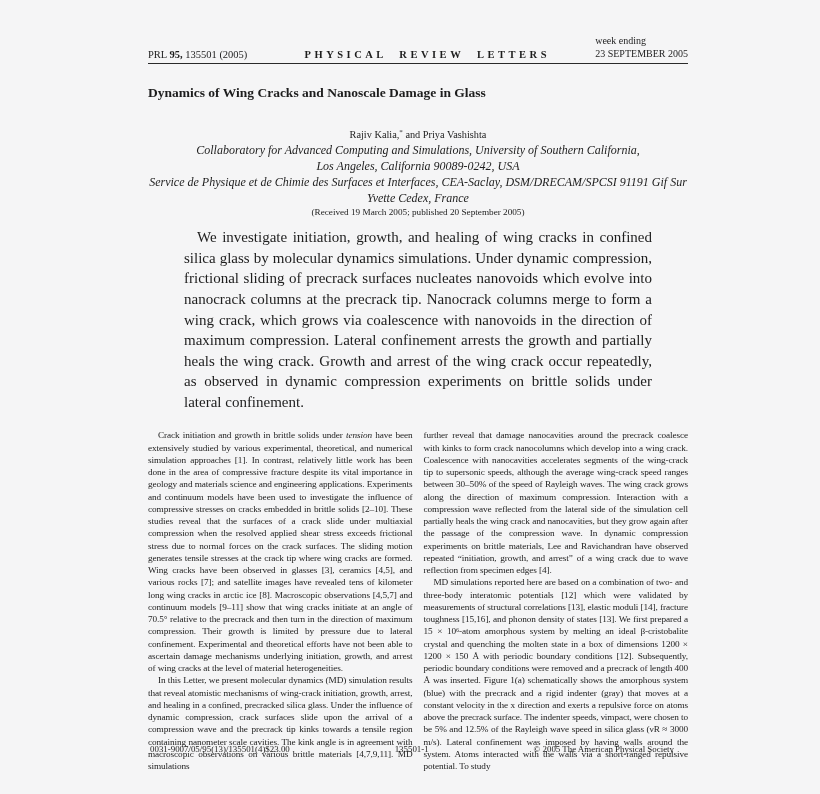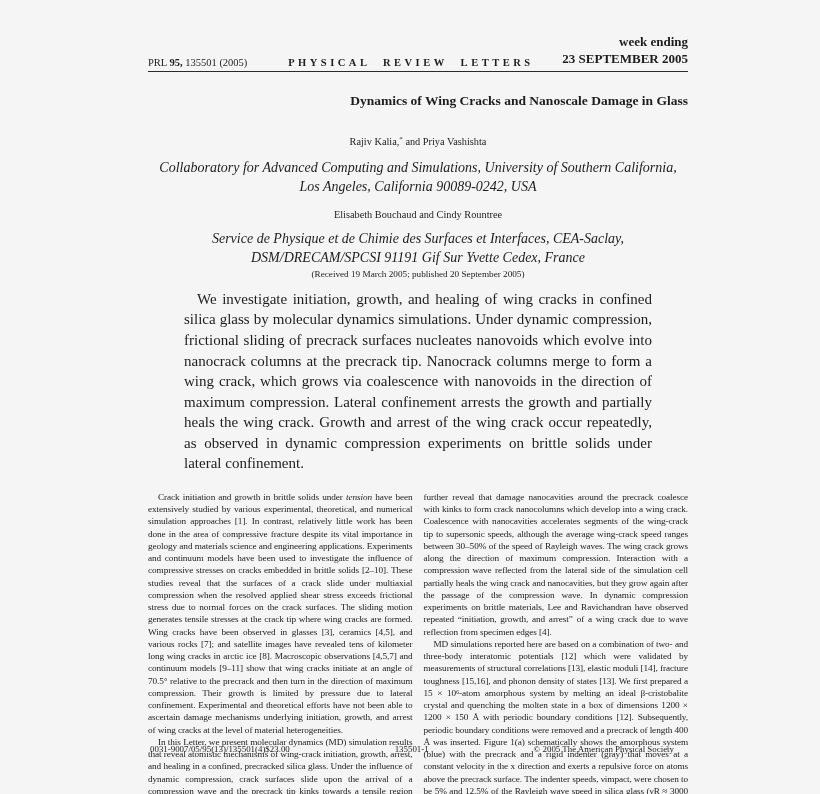--- a/index.html
+++ b/index.html
@@ -19,27 +19,27 @@
     padding-top: 34px; padding-bottom: 3px;
     border-bottom: 1.6px solid #2a2a2a;
   }
   .jref { font-size: 10.5px; white-space: nowrap; }
   .jref b { font-weight: bold; font-family: Liberation Serif, serif; }
   .jname {
     font-size: 10.5px; font-weight: bold;
     letter-spacing: 3.5px; word-spacing: 7px; white-space: nowrap;
     transform: translateX(6px);
   }
-  .week { font-size: 13px; text-align: right; line-height: 1.3; white-space: nowrap; font-weight: bold; }
+  .week { font-size: 10px; line-height: 1.3; white-space: nowrap; }
 
   
-  .title { margin-top: 21px; text-align: right; font-weight: bold; font-size: 13.5px; }
+  .title { margin-top: 21px; text-align: left; font-weight: bold; font-size: 13.5px; }
   .authors { margin-top: 13px; text-align: center; font-size: 10.3px; line-height: 1.32; }
   .authors sup { font-size: 7px; }
-  .affil { text-align: center; font-style: italic; font-size: 14px; line-height: 1.35; margin-top: 10px; }
+  .affil { text-align: center; font-style: italic; font-size: 12px; line-height: 1.35; margin-top: 0; }
   .group2 { margin-top: 12px; text-align: center; font-size: 10.3px; }
   .received { text-align: center; font-size: 9.2px; margin-top: 1px; }
 
   
   .abstract {
     width: 468px; margin: 10px auto 4px;
     font-size: 15px; line-height: 1.37; text-align: justify; text-indent: 13px;
   }
   .metaRow {
     width: 468px; margin: 11px auto 0;
@@ -87,21 +87,20 @@
   <div class="authors">
     <br>
     <span>Rajiv Kalia,</span><sup>*</sup><span> and Priya Vashishta</span>
   </div>
 
   <div class="affil">
     <span>Collaboratory for Advanced Computing and Simulations, University of Southern California,</span><br>
     <span>Los Angeles, California 90089-0242, USA</span>
   </div>
 
-  <div class="group2">Elisabeth Bouchaud and Cindy Rountree</div>
   <div class="affil">Service de Physique et de Chimie des Surfaces et Interfaces, CEA-Saclay, DSM/DRECAM/SPCSI 91191 Gif Sur Yvette Cedex, France</div>
   <div class="received">(Received 19 March 2005; published 20 September 2005)</div>
 
   <div class="abstract">We investigate initiation, growth, and healing of wing cracks in confined silica glass by molecular dynamics simulations. Under dynamic compression, frictional sliding of precrack surfaces nucleates nanovoids which evolve into nanocrack columns at the precrack tip. Nanocrack columns merge to form a wing crack, which grows via coalescence with nanovoids in the direction of maximum compression. Lateral confinement arrests the growth and partially heals the wing crack. Growth and arrest of the wing crack occur repeatedly, as observed in dynamic compression experiments on brittle solids under lateral confinement.</div>
 
 
   <div class="columns">
     <div class="col">
       <p class="indent"><span>Crack initiation and growth in brittle solids under </span><span class="em">tension</span><span> have been extensively studied by various experimental, theoretical, and numerical simulation approaches [1]. In contrast, relatively little work has been done in the area of compressive fracture despite its vital importance in geology and materials science and engineering applications. Experiments and continuum models have been used to investigate the influence of compressive stresses on cracks embedded in brittle solids [2–10]. These studies reveal that the surfaces of a crack slide under multiaxial compression when the resolved applied shear stress exceeds frictional stress due to normal forces on the crack surfaces. The sliding motion generates tensile stresses at the crack tip where wing cracks are formed. Wing cracks have been observed in glasses [3], ceramics [4,5], and various rocks [7]; and satellite images have revealed tens of kilometer long wing cracks in arctic ice [8]. Macroscopic observations [4,5,7] and continuum models [9–11] show that wing cracks initiate at an angle of 70.5° relative to the precrack and then turn in the direction of maximum compression. Their growth is limited by pressure due to lateral confinement. Experimental and theoretical efforts have not been able to ascertain damage mechanisms underlying initiation, growth, and arrest of wing cracks at the level of material heterogeneities.</span></p>
       <p class="indent">In this Letter, we present molecular dynamics (MD) simulation results that reveal atomistic mechanisms of wing-crack initiation, growth, arrest, and healing in a confined, precracked silica glass. Under the influence of dynamic compression, crack surfaces slide upon the arrival of a compression wave and the precrack tip kinks towards a tensile region containing nanometer scale cavities. The kink angle is in agreement with macroscopic observations on various brittle materials [4,7,9,11]. MD simulations</p>

